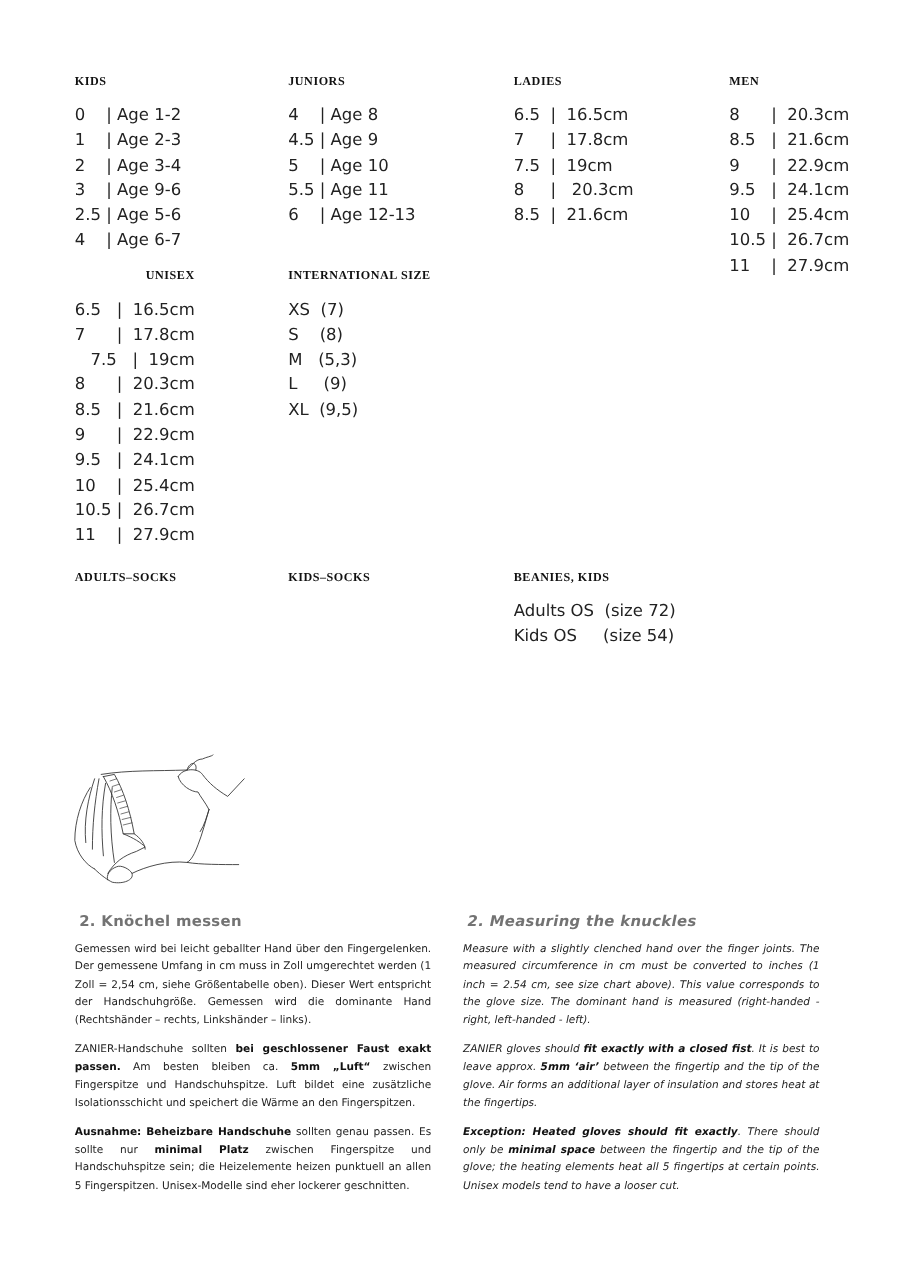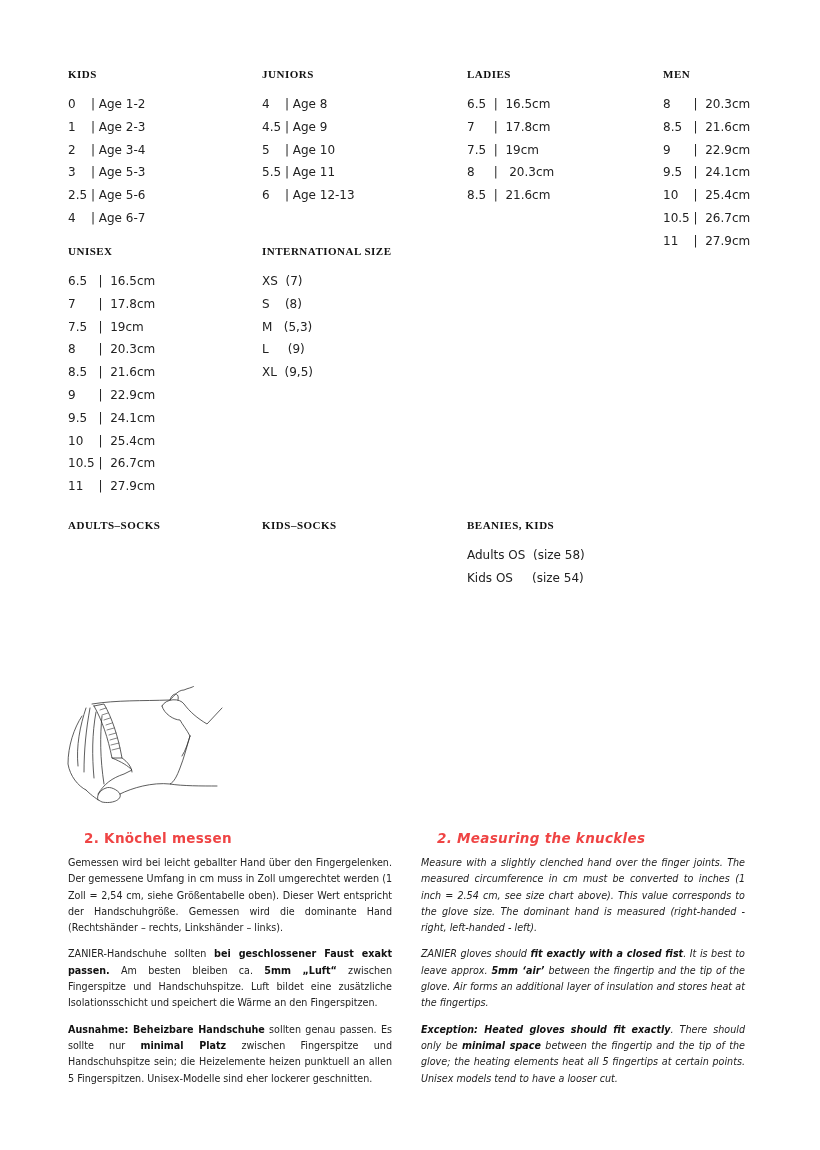--- a/index.html
+++ b/index.html
@@ -1,38 +1,38 @@
 <!DOCTYPE html>
 <html><head>
 <meta charset="utf-8">
 <style>
   html, body { margin:0; padding:0; background:#ffffff; }
   body { width:820px; height:1150px; position:relative; overflow:hidden;
          font-family:"DejaVu Sans", sans-serif; color:#1a1a1a; }
   .col { position:absolute; }
   .hdr { font-size:11px; font-weight:bold; letter-spacing:0.5px; color:#111; margin:0; height:14px; line-height:14px;font-family:Liberation Serif, serif; }
   .rows { margin-top:16px; }
-  .row { font-size:12px; height:22.8px; line-height:14px; color:#222; white-space:pre; }
+  .row { font-size:15px; height:22.8px; line-height:14px; color:#222; white-space:pre; }
   .illus { position:absolute; left:62px; top:686px; width:170px; height:128px; }
   .text-col { position:absolute; width:330px; }
-  .title { font-size:13.5px; font-weight:bold; margin:0 0 9px 16px; letter-spacing:0.3px; color:#ef4444; }
+  .title { font-size:13.5px; font-weight:bold; margin:0 0 9px 4px; letter-spacing:0.3px; color:#737373; }
   .para { font-size:9.6px; line-height:16.3px; margin:0 0 10px 0; text-align:justify; color:#222; }
   .it { font-style:italic; }
   b { font-weight:bold; color:#111; }
 </style>
 </head>
 <body>
 
 <div class="col" style="left:68px; top:67px;">
   <h3 class="hdr">KIDS</h3>
   <div class="rows">
     <div class="row">0    | Age 1-2</div>
     <div class="row">1    | Age 2-3</div>
     <div class="row">2    | Age 3-4</div>
-    <div class="row">3    | Age 5-3</div>
+    <div class="row">3    | Age 9-6</div>
     <div class="row">2.5 | Age 5-6</div>
     <div class="row">4    | Age 6-7</div>
   </div>
 </div>
 
 <div class="col" style="left:262px; top:67px;">
   <h3 class="hdr">JUNIORS</h3>
   <div class="rows">
     <div class="row">4    | Age 8</div>
     <div class="row">4.5 | Age 9</div>
@@ -59,21 +59,21 @@
     <div class="row">8      |  20.3cm</div>
     <div class="row">8.5   |  21.6cm</div>
     <div class="row">9      |  22.9cm</div>
     <div class="row">9.5   |  24.1cm</div>
     <div class="row">10    |  25.4cm</div>
     <div class="row">10.5 |  26.7cm</div>
     <div class="row">11    |  27.9cm</div>
   </div>
 </div>
 
-<div class="col" style="left:68px; top:244px;">
+<div class="col" style="left:68px; top:244px;text-align:right;">
   <h3 class="hdr">UNISEX</h3>
   <div class="rows">
     <div class="row">6.5   |  16.5cm</div>
     <div class="row">7      |  17.8cm</div>
     <div class="row">7.5   |  19cm</div>
     <div class="row">8      |  20.3cm</div>
     <div class="row">8.5   |  21.6cm</div>
     <div class="row">9      |  22.9cm</div>
     <div class="row">9.5   |  24.1cm</div>
     <div class="row">10    |  25.4cm</div>
@@ -97,21 +97,21 @@
   <h3 class="hdr">ADULTS–SOCKS</h3>
 </div>
 
 <div class="col" style="left:262px; top:518px;">
   <h3 class="hdr">KIDS–SOCKS</h3>
 </div>
 
 <div class="col" style="left:467px; top:518px;">
   <h3 class="hdr">BEANIES, KIDS</h3>
   <div class="rows">
-    <div class="row">Adults OS  (size 58)</div>
+    <div class="row">Adults OS  (size 72)</div>
     <div class="row">Kids OS     (size 54)</div>
   </div>
 </div>
 
 <svg class="illus" viewBox="0 0 170 128" fill="none" stroke="#333" stroke-width="0.8" stroke-linejoin="round" stroke-linecap="round">
 
   <path d="M30 18 C 55 14, 80 15, 108 14 C 112 10, 116 4, 122 4 C 126 2, 130 2, 132 0"></path>
   <path d="M108 14 C 110 6, 118 6, 116 14"></path>
 
   <path d="M100 20 C 104 12, 118 12, 122 18 C 128 26, 135 32, 145 38 L 160 22"></path>

